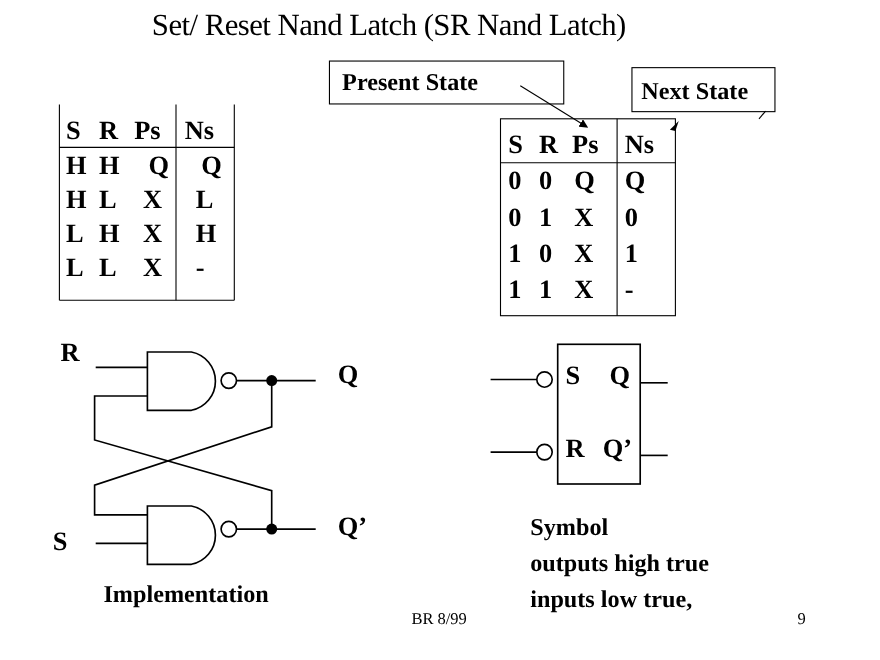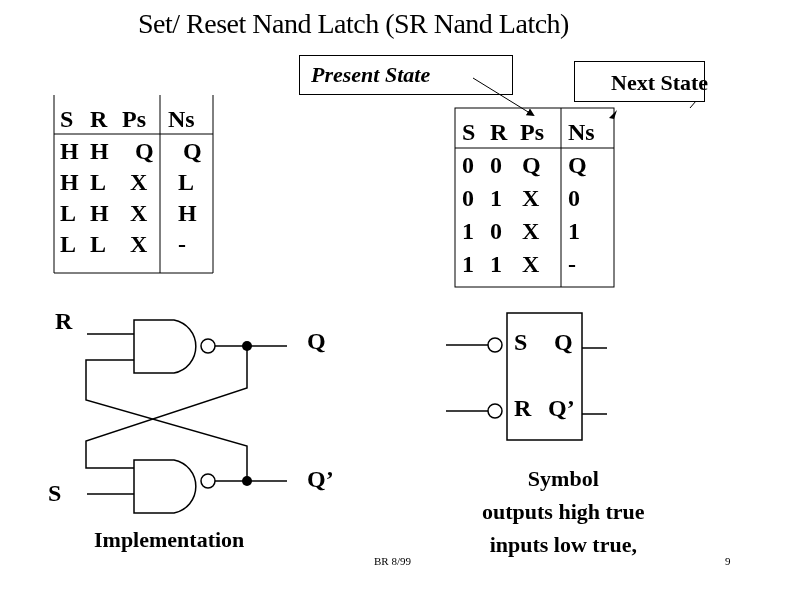--- a/index.html
+++ b/index.html
@@ -5,33 +5,33 @@
   html, body { margin: 0; padding: 0; background: #ffffff; }
   body { width: 800px; height: 600px; position: relative; overflow: hidden; font-family: "Liberation Serif", serif; color: #000; }
   .abs { position: absolute; }
   .title { left: 138px; top: 8px; font-size: 28px; white-space: nowrap; letter-spacing: -0.5px; }
   .callout { border: 1px solid #000; background: #fff; font-weight: bold; font-size: 22px; box-sizing: border-box; }
   .callout span { position: absolute; white-space: nowrap; }
   .tt { font-size: 24px; font-weight: bold; line-height: 31px; }
   .cell { white-space: pre; }
   .lbl { font-size: 24px; font-weight: bold; white-space: nowrap; }
   .cap { font-size: 22px; font-weight: bold; white-space: nowrap; }
-  .foot { font-size: 11px; white-space: nowrap; }
+  .foot { font-size: 15px; white-space: nowrap; }
   svg { position: absolute; left: 0; top: 0; }
 </style>
 </head>
 <body>
 
 <div class="abs title">Set/ Reset Nand Latch  (SR Nand Latch)</div>
 
 <div class="abs callout" style="left:299px;top:55px;width:214px;height:40px;">
-  <span style="left:11px;top:6px;font-style:italic;">Present State</span>
+  <span style="left:11px;top:6px;">Present State</span>
 </div>
 <div class="abs callout" style="left:574px;top:61px;width:131px;height:41px;">
-  <span style="left:8px;top:8px;margin-left:28px;">Next State</span>
+  <span style="left:8px;top:8px;">Next State</span>
 </div>
 
 <svg width="800" height="600">
   <defs>
     <marker id="arrowhead" markerWidth="8" markerHeight="8" refX="6" refY="4" orient="auto">
       <path d="M0,0 L8,4 L0,8 Z" fill="#000"></path>
     </marker>
   </defs>
 
   <g stroke="#000" stroke-width="1" fill="none">
@@ -161,20 +161,20 @@
 <div class="abs lbl" style="left:48px;top:480px;">S</div>
 <div class="abs lbl" style="left:307px;top:328px;">Q</div>
 <div class="abs lbl" style="left:307px;top:466px;">Q’</div>
 <div class="abs cap" style="left:94px;top:527px;">Implementation</div>
 
 <div class="abs lbl" style="left:514px;top:329px;">S</div>
 <div class="abs lbl" style="left:554px;top:329px;">Q</div>
 <div class="abs lbl" style="left:514px;top:395px;">R</div>
 <div class="abs lbl" style="left:548px;top:395px;">Q’</div>
 
-<div class="abs cap" style="left:482px;top:462px;line-height:33px;text-align:center;">
+<div class="abs cap" style="left:482px;top:462px;line-height:33px;">
   <div>Symbol</div>
   <div>outputs high true</div>
   <div>inputs low true,</div>
 </div>
 
 <div class="abs foot" style="left:374px;top:555px;">BR 8/99</div>
 <div class="abs foot" style="left:725px;top:555px;">9</div>
 
 </body></html>

